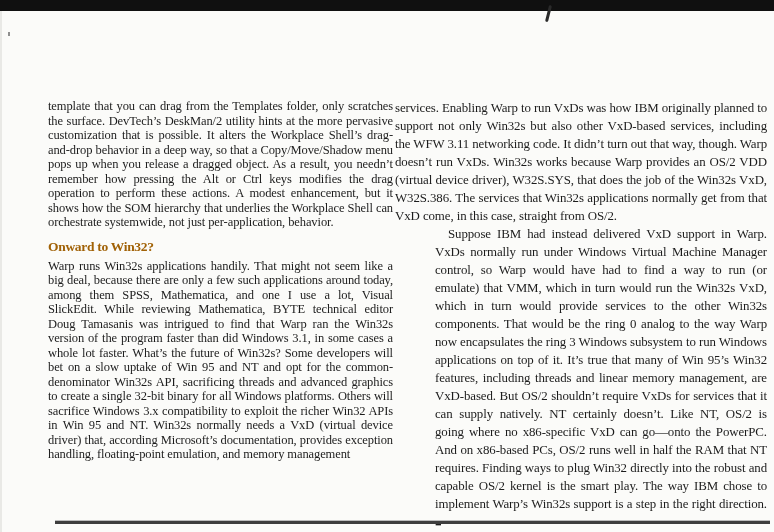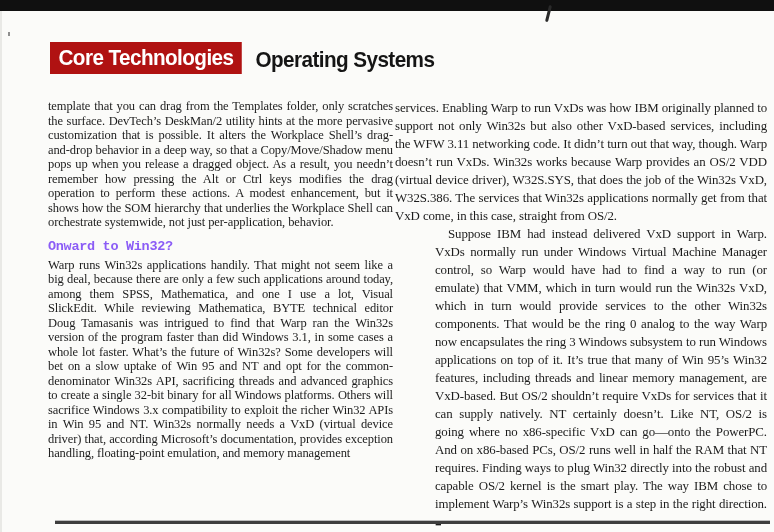--- a/index.html
+++ b/index.html
@@ -76,26 +76,26 @@
     letter-spacing: -0.1px;
     margin: 0;
   }
   .col-right .body-text {
     font-size: 12.9px;
     line-height: 18px;
   }
   .indent { text-indent: 13px; margin-left: 40px; }
 
   .subhead {
-    font-family: Liberation Mono, monospace;
+    font-family: Liberation Serif, serif;
     font-weight: 700;
     font-size: 13.5px;
     letter-spacing: -0.3px;
     margin: 9px 0 4px 0;
-    color: #8b5cf6;
+    color: #a16207;
   }
 
   .end-mark { font-size: 11px; letter-spacing: 0; }
 
   .bio-rule {
     border: none;
     border-top: 1.5px solid #4a4a4a;
     margin: 9px 0 6px 0;
   }
   .bio {
@@ -122,24 +122,20 @@
 </head>
 <body>
 
 <div class="page">
 
   <div class="topbar"></div>
   <div class="pen-mark"></div>
   <div class="speck"></div>
   <div class="edge-left"></div>
 
-  <div class="header">
-    <div class="kicker-box">Core Technologies</div>
-    <div class="section-title">Operating Systems</div>
-  </div>
 
   <div class="columns">
 
     <div class="col-left">
       <p class="body-text">template that you can drag from the Templates folder, only scratches the surface. DevTech’s DeskMan/2 utility hints at the more pervasive customization that is possible. It alters the Workplace Shell’s drag-and-drop behavior in a deep way, so that a Copy/Move/Shadow menu pops up when you release a dragged object. As a result, you needn’t remember how pressing the Alt or Ctrl keys modifies the drag operation to perform these actions. A modest enhancement, but it shows how the SOM hierarchy that underlies the Workplace Shell can orchestrate systemwide, not just per-application, behavior.</p>
       <h3 class="subhead">Onward to Win32?</h3>
       <p class="body-text">Warp runs Win32s applications handily. That might not seem like a big deal, because there are only a few such applications around today, among them SPSS, Mathematica, and one I use a lot, Visual SlickEdit. While reviewing Mathematica, BYTE technical editor Doug Tamasanis was intrigued to find that Warp ran the Win32s version of the program faster than did Windows 3.1, in some cases a whole lot faster. What’s the future of Win32s? Some developers will bet on a slow uptake of Win 95 and NT and opt for the common-denominator Win32s API, sacrificing threads and advanced graphics to create a single 32-bit binary for all Windows platforms. Others will sacrifice Windows 3.x compatibility to exploit the richer Win32 APIs in Win 95 and NT. Win32s normally needs a VxD (virtual device driver) that, according Microsoft’s documentation, provides exception handling, floating-point emulation, and memory management</p>
     </div>
 
     <div class="col-right">

